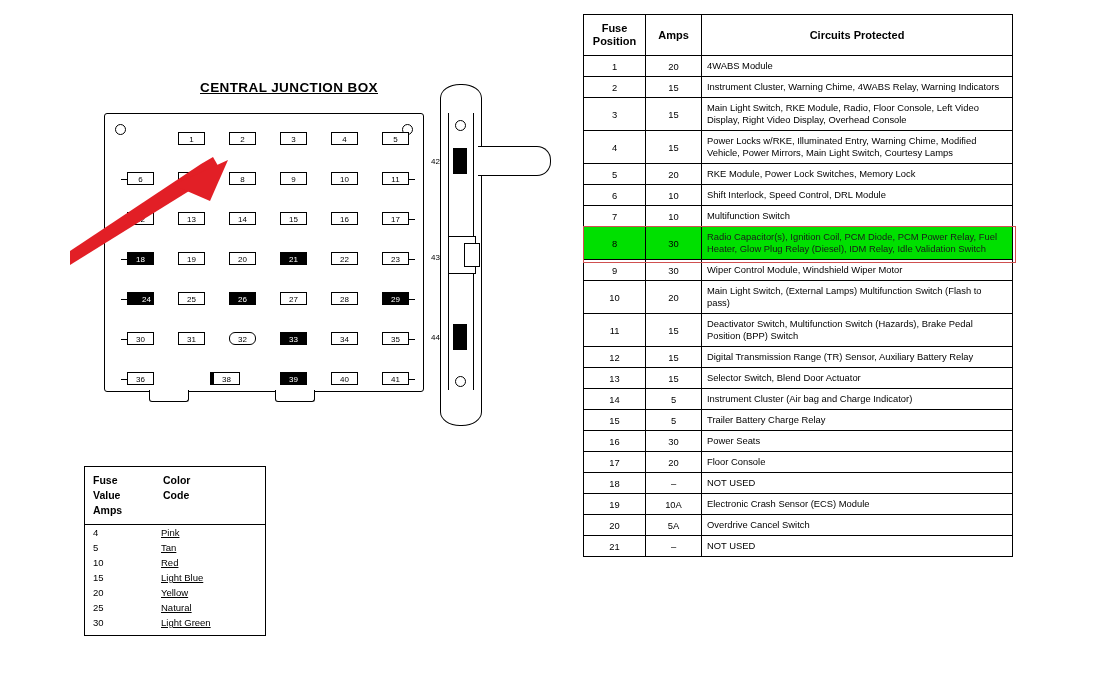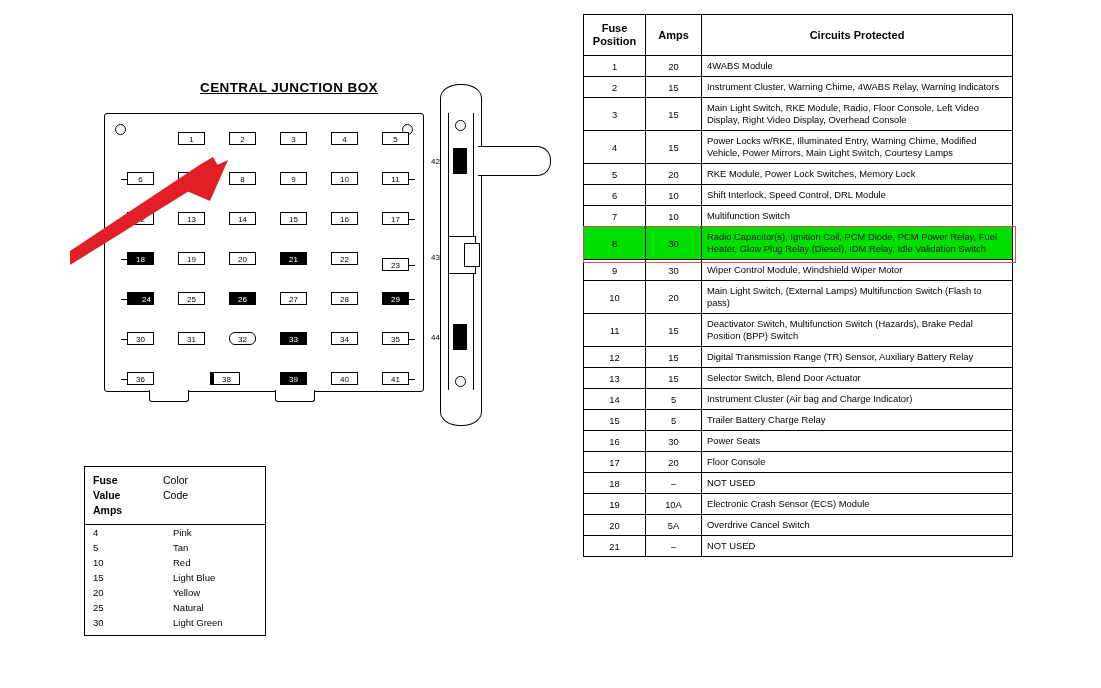--- a/index.html
+++ b/index.html
@@ -194,21 +194,21 @@
     position: absolute;
     left: 8px; top: 6px;
     font-size: 10.5px;
     font-weight: bold;
     line-height: 15px;
   }
   #legend-head .col2 {
     position: absolute;
     left: 78px; top: 6px;
     font-size: 10.5px;
-    font-weight: normal;
+    font-weight: bold;
     line-height: 15px;
   }
   #legend-body {
     position: absolute;
     left: 0; top: 58px;
     width: 100%;
   }
   .legend-row {
     position: relative;
     height: 15px;
@@ -216,21 +216,22 @@
     line-height: 15px;
   }
   .legend-row .amps {
     position: absolute;
     left: 8px;
     width: 30px;
     text-align: left;
   }
   .legend-row .color {
     position: absolute;
-    left: 88px;
+    left: 76px;
+    text-decoration: underline;
   }
 
   
   #fuse-table {
     position: absolute;
     left: 583px; top: 14px;
     width: 430px;
     border-collapse: collapse;
     font-size: 9.4px;
   }
@@ -297,21 +298,21 @@
         <div class="fuse" style="left: 73px; top: 98px;">13</div>
         <div class="fuse" style="left: 124px; top: 98px;">14</div>
         <div class="fuse" style="left: 175px; top: 98px;">15</div>
         <div class="fuse" style="left: 226px; top: 98px;">16</div>
         <div class="fuse lead-right" style="left: 277px; top: 98px;">17</div>
         <div class="fuse filled lead-left" style="left: 22px; top: 138px;">18</div>
         <div class="fuse" style="left: 73px; top: 138px;">19</div>
         <div class="fuse" style="left: 124px; top: 138px;">20</div>
         <div class="fuse filled" style="left: 175px; top: 138px;">21</div>
         <div class="fuse" style="left: 226px; top: 138px;">22</div>
-        <div class="fuse lead-right" style="left: 277px; top: 144px;">23</div>
+        <div class="fuse lead-right" style="left: 277px; top: 138px;">23</div>
         <div class="fuse filled lead-left" style="left: 22px; top: 178px; padding-left: 12px;">24</div>
         <div class="fuse" style="left: 73px; top: 178px;">25</div>
         <div class="fuse filled" style="left: 124px; top: 178px;">26</div>
         <div class="fuse" style="left: 175px; top: 178px; text-align: center;">27</div>
         <div class="fuse" style="left: 226px; top: 178px;">28</div>
         <div class="fuse filled lead-right" style="left: 277px; top: 178px;">29</div>
         <div class="fuse lead-left" style="left: 22px; top: 218px;">30</div>
         <div class="fuse" style="left: 73px; top: 218px;">31</div>
         <div class="fuse" style="left: 124px; top: 218px; border-radius: 6px;">32</div>
         <div class="fuse filled" style="left: 175px; top: 218px;">33</div>

